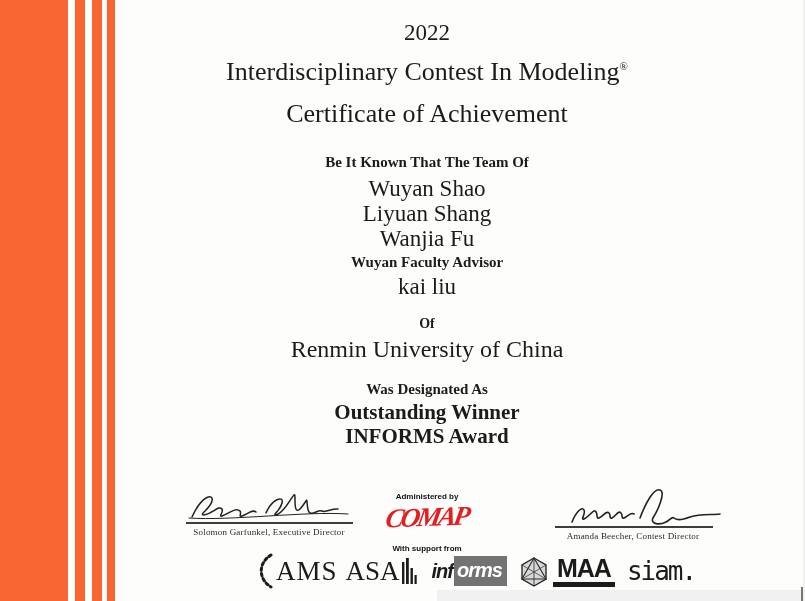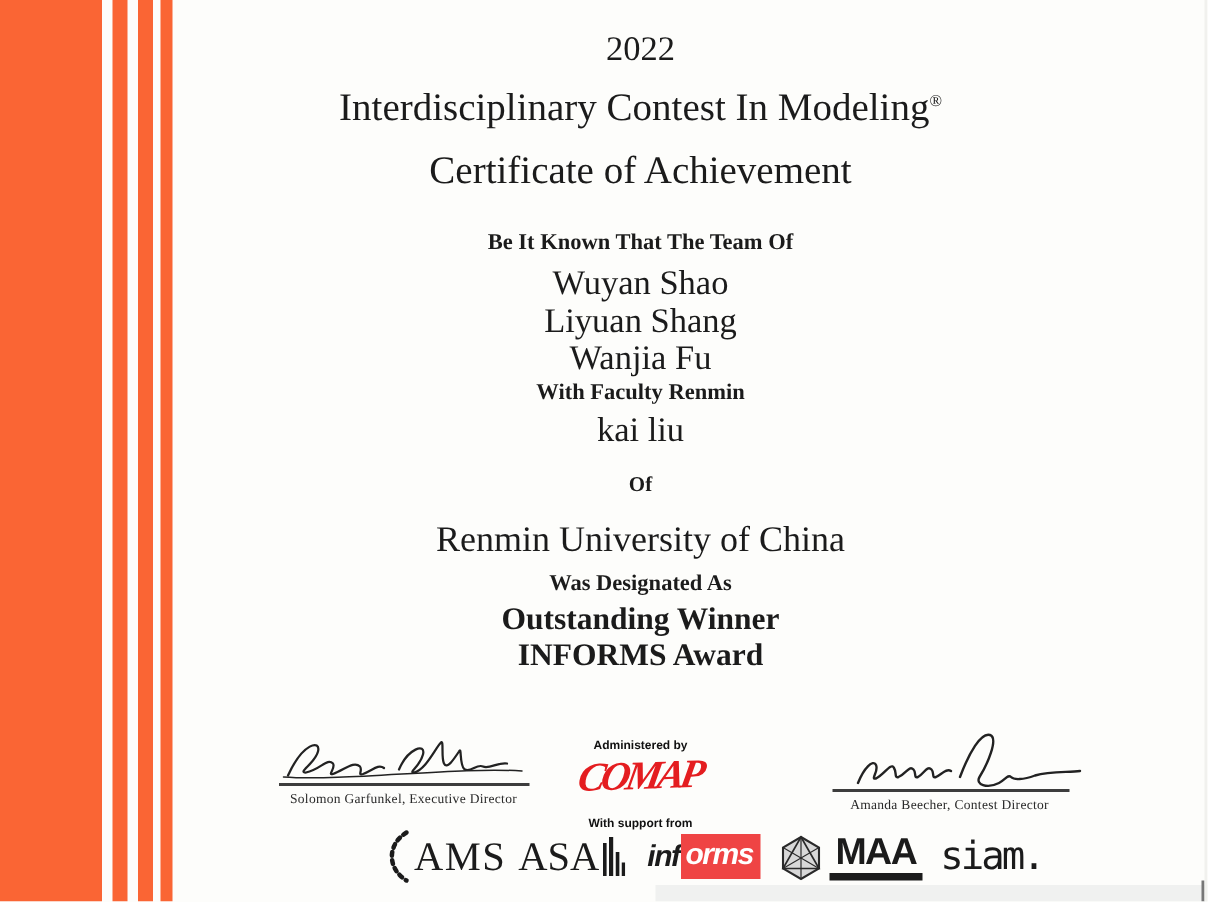--- a/index.html
+++ b/index.html
@@ -22,42 +22,42 @@
   .title1{top:58px;font-size:26px;}
   .title1 sup{font-size:11px;vertical-align:super;}
   .title2{top:100px;font-size:26px;}
   .intro{top:155px;font-size:15px;}
   .m0{top:177px;font-size:23px;}
   .m1{top:202px;font-size:23px;}
   .m2{top:227px;font-size:23px;}
   .advlbl{top:255px;font-size:15px;}
   .advname{top:275px;font-size:23px;}
   .oflbl{top:317px;font-size:14px;}
-  .inst{top:348px;font-size:24px;}
+  .inst{top:337px;font-size:24px;}
   .deslbl{top:382px;font-size:15px;text-align:center;}
   .des{top:401px;font-size:21px;font-weight:bold;}
   .award{top:425px;font-size:21px;font-weight:bold;}
   
   .sig-svg{position:absolute;}
   .sigline{position:absolute;height:2px;background:#3d3d3d;}
   .sigcap{position:absolute;font-size:9px;text-align:center;color:#2a2a2a;letter-spacing:.2px;white-space:nowrap;}
   
   .midlbl{position:absolute;left:377px;width:100px;text-align:center;
           font-family:"Liberation Sans", sans-serif;font-weight:bold;font-size:8px;color:#111;}
   .comap{position:absolute;left:377px;top:502px;width:100px;height:36px;text-align:center;}
   .comap span{display:inline-block;font-family:"Liberation Serif", serif;font-style:italic;font-weight:bold;
               font-size:27px;color:#e41d20;letter-spacing:-3px;transform:skewX(-12deg) rotate(-2deg);}
   
   .logos{position:absolute;left:256px;top:553px;height:36px;display:flex;align-items:center;}
   .logo-unit{display:flex;align-items:center;}
   .ams-text{font-family:"Liberation Serif", serif;font-size:27px;letter-spacing:1px;margin-left:2px;}
   .asa-text{font-family:"Liberation Serif", serif;font-size:27px;letter-spacing:0;margin-left:8px;}
   .informs{margin-left:14px;display:flex;align-items:center;font-family:"Liberation Sans", sans-serif;
            font-weight:bold;font-style:italic;font-size:20px;letter-spacing:-1px;}
-  .informs .box{background:#ef4444;color:#fff;padding:3px 5px 4px 3px;margin-left:1px;text-align:right;}
+  .informs .box{background:#737373;color:#fff;padding:3px 5px 4px 3px;margin-left:1px;text-align:right;}
   .maa{margin-left:12px;display:flex;align-items:flex-end;}
   .maa-col{display:flex;flex-direction:column;align-items:center;margin-left:4px;}
   .maa-text{font-family:"Liberation Sans", sans-serif;font-weight:bold;font-size:25px;letter-spacing:-1px;line-height:1;}
   .maa-bar{width:62px;height:5px;background:#1c1c1c;margin-top:1px;}
   .siam{margin-left:12px;font-family:"DejaVu Sans Mono", monospace;font-weight:normal;
         font-size:26px;letter-spacing:-2px;}
   
   .bottom-strip{position:absolute;left:437px;top:590px;width:368px;height:11px;background:#f0f1f0;}
   .edge-tick{position:absolute;left:801px;top:587px;width:2px;height:14px;background:#777;}
   .right-edge{position:absolute;left:803px;top:0;width:2px;height:601px;background:#f1f1ee;}
@@ -70,21 +70,21 @@
 <div class="stripe st2"></div>
 <div class="stripe st3"></div>
 
 <div class="cline year">2022</div>
 <div class="cline title1"><span>Interdisciplinary Contest In Modeling</span><sup>®</sup></div>
 <div class="cline title2">Certificate of Achievement</div>
 <div class="cline intro cap">Be It Known That The Team Of</div>
 <div class="cline m0">Wuyan Shao</div>
 <div class="cline m1">Liyuan Shang</div>
 <div class="cline m2">Wanjia Fu</div>
-<div class="cline advlbl cap">With Faculty Renmin</div>
+<div class="cline advlbl cap">Wuyan Faculty Advisor</div>
 <div class="cline advname">kai liu</div>
 <div class="cline oflbl cap">Of</div>
 <div class="cline inst">Renmin University of China</div>
 <div class="cline deslbl cap">Was Designated As</div>
 <div class="cline des">Outstanding Winner</div>
 <div class="cline award">INFORMS Award</div>
 
 <svg class="sig-svg" style="left:188px;top:487px;" width="162" height="38" viewBox="0 0 162 38">
   <g fill="none" stroke="#222" stroke-width="1.5" stroke-linecap="round">
     <path d="M4,30 C14,8 26,6 24,14 C22,22 10,28 16,28 C26,26 30,18 34,22 C36,25 30,30 34,29 C42,26 48,20 52,24 C54,27 50,30 54,29 C60,27 64,22 68,25"></path>

